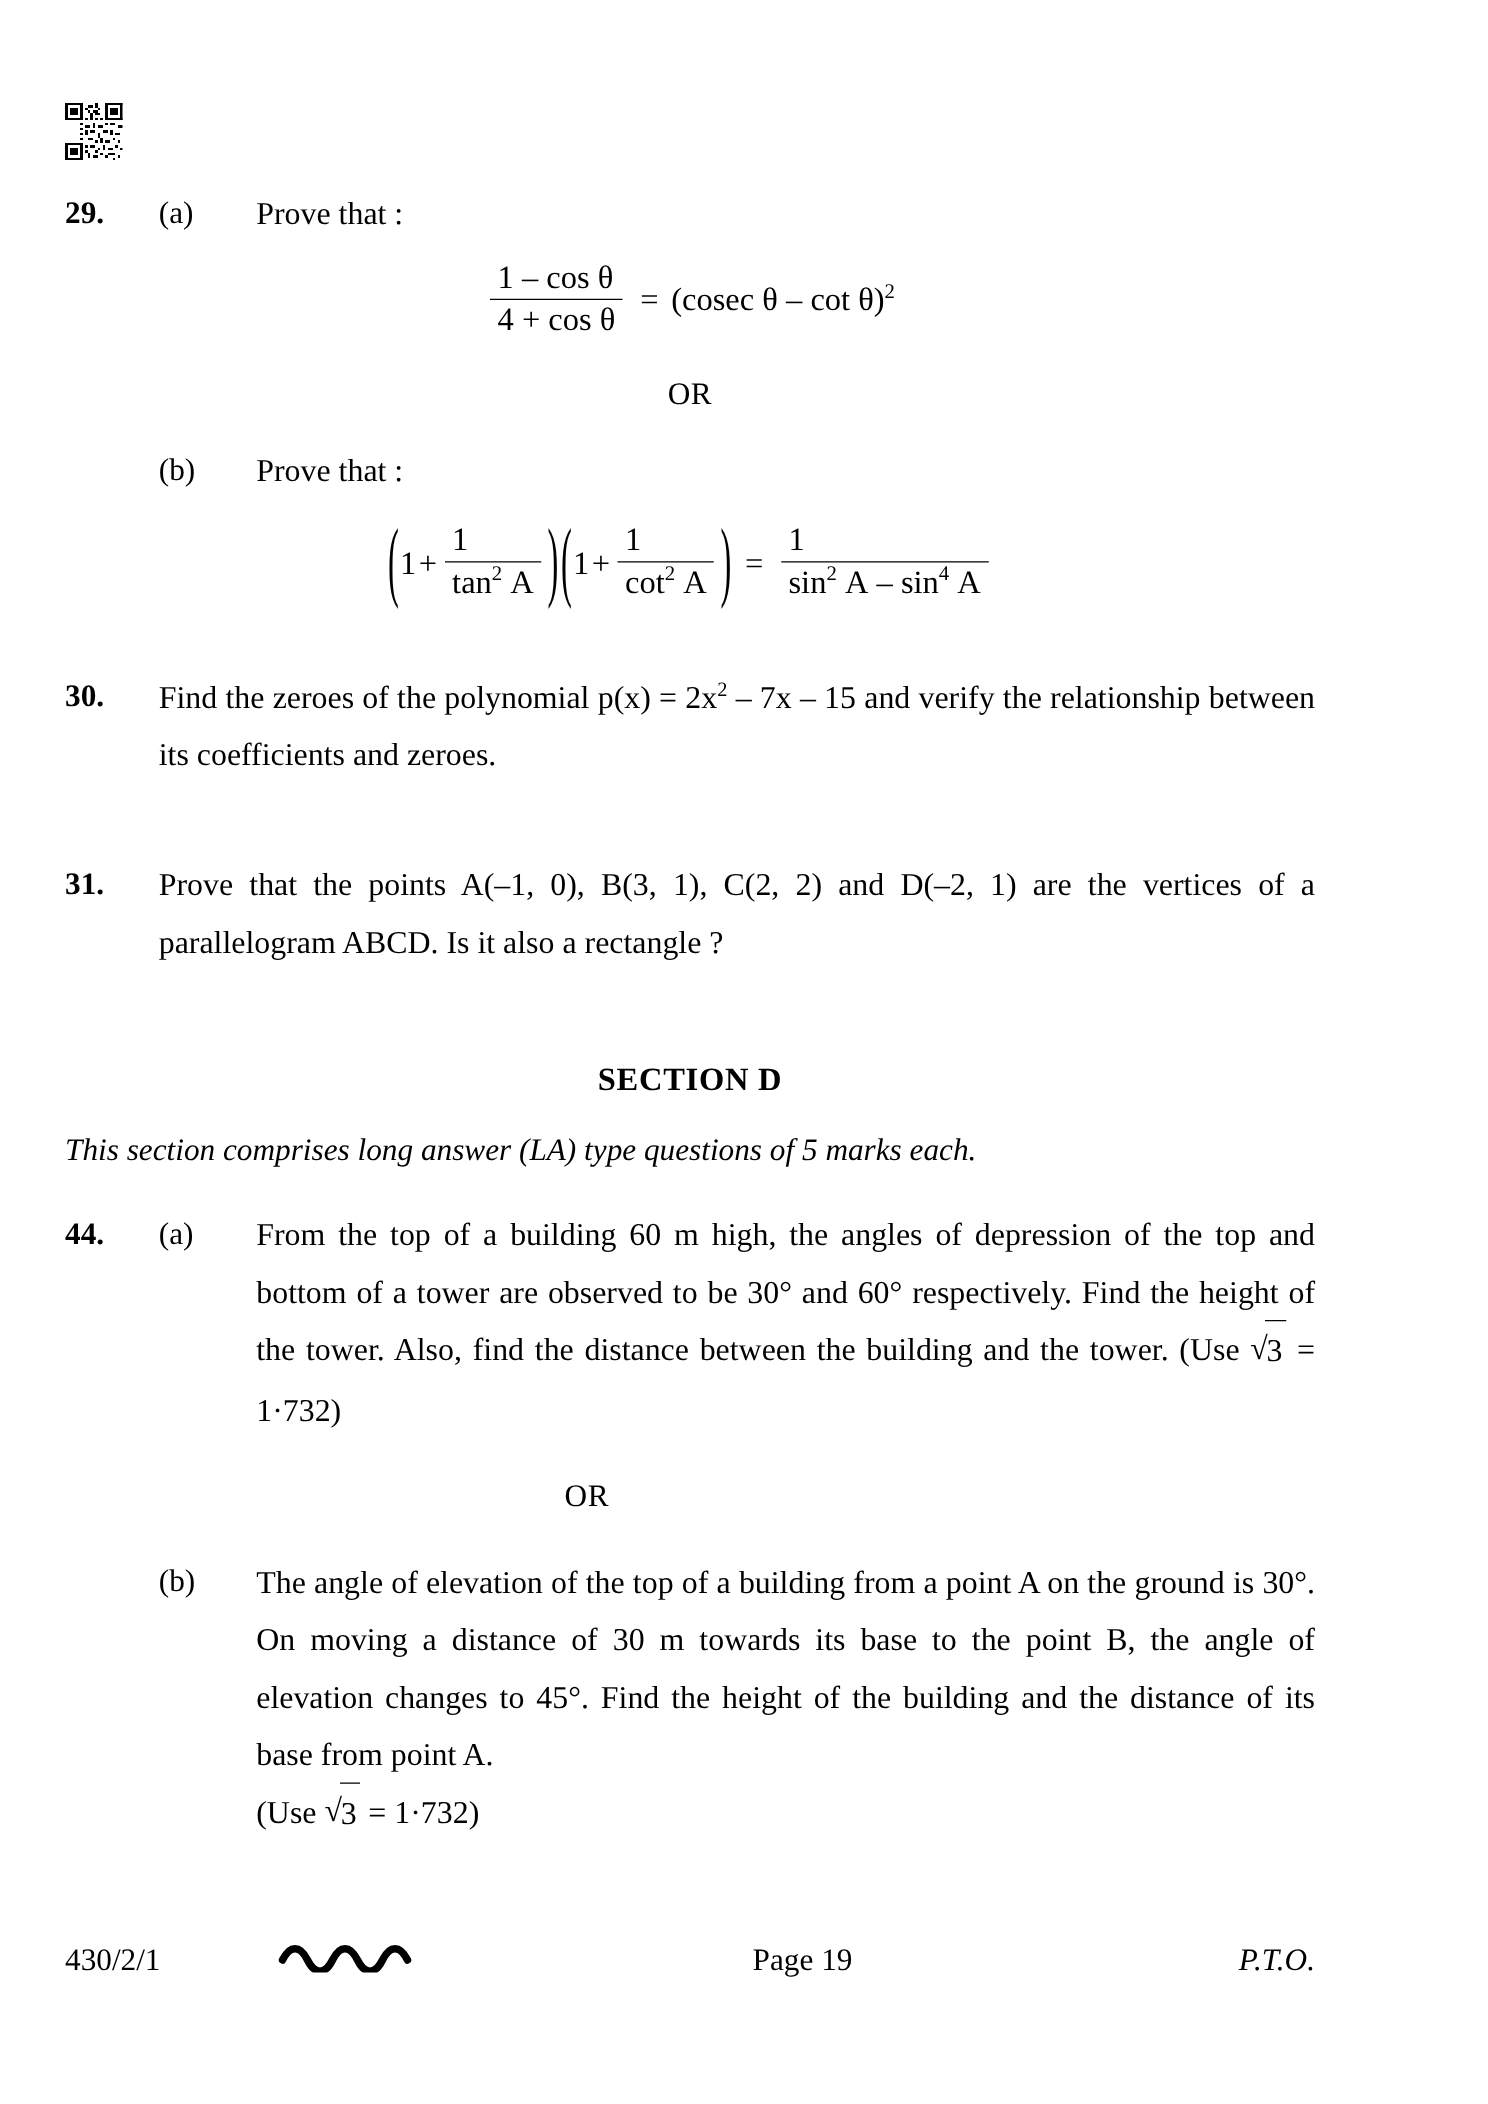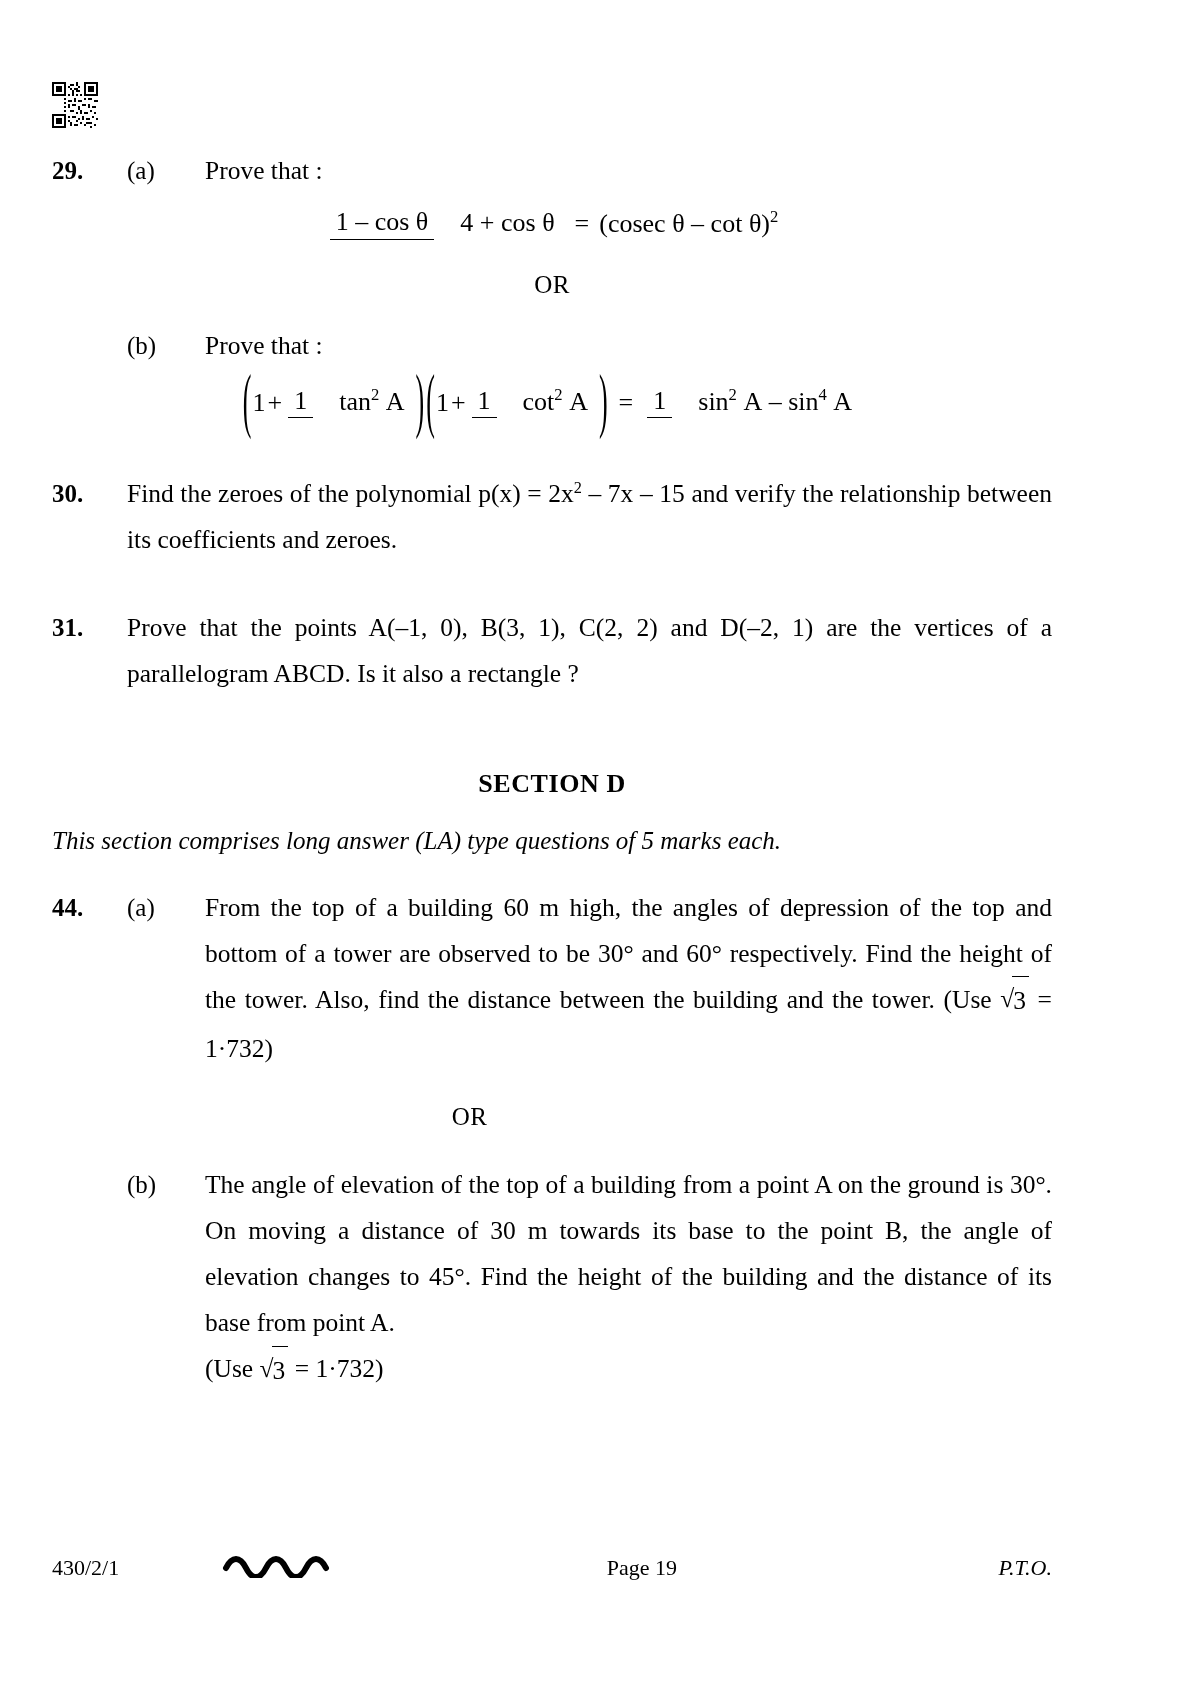--- a/index.html
+++ b/index.html
@@ -87,27 +87,26 @@
   }
 
   
   .math {
     font-family: "Liberation Serif", "DejaVu Serif", serif;
     font-size: 26px;
     white-space: nowrap;
   }
   .frac {
     display: inline-flex;
-    flex-direction: row;
+    flex-direction: column;
     vertical-align: middle;
-    text-align: center;
+    text-align: left;
     margin: 0 4px;
     position: relative;
     top: -1px;
-    gap: 20px;
   }
   .frac > .num {
     padding: 0 6px 1px 6px;
     border-bottom: 1.6px solid #000;
     line-height: 1.18;
   }
   .frac > .den {
     padding: 1px 6px 0 6px;
     line-height: 1.18;
   }
@@ -152,21 +151,21 @@
   }
 
   
   .footer {
     position: absolute;
     left: 52px;
     top: 1552px;
     width: 1000px;
     display: flex;
     align-items: center;
-    font-size: 22px;
+    font-size: 25px;
   }
   .footer-code { width: 170px; }
   .footer-wave { width: 200px; }
   .footer-page {
     flex: 1 1 auto;
     text-align: center;
     margin-left: -60px;
   }
   .footer-pto {
     font-style: italic;
@@ -309,21 +308,21 @@
           <span class="den"><span>sin</span><sup class="exp">2</sup>&nbsp;<span>A</span>&nbsp;<span>–</span>&nbsp;<span>sin</span><sup class="exp">4</sup>&nbsp;<span>A</span></span>
         </span>
       </span>
     </div>
 
     <div class="qrow" style="margin-top:52px;">
       <div class="qnum">30.</div>
       <div class="qbody justify"><span>Find the zeroes of the polynomial p(x) = 2x</span><sup class="exp">2</sup><span> – 7x – 15 and verify the relationship between its coefficients and zeroes.</span></div>
     </div>
 
-    <div class="qrow" style="margin-top:42px;">
+    <div class="qrow" style="margin-top:58px;">
       <div class="qnum">31.</div>
       <div class="qbody justify">Prove that the points A(–1, 0), B(3, 1), C(2, 2) and D(–2, 1) are the vertices of a parallelogram ABCD. Is it also a rectangle ?</div>
     </div>
 
     <div class="section-head" style="margin-top:72px;">SECTION D</div>
     <div class="section-desc" style="margin-top:28px;">This section comprises long answer (LA) type questions of 5 marks each.</div>
 
     <div class="qrow" style="margin-top:30px;">
       <div class="qnum">44.</div>
       <div class="qpart">(a)</div>

